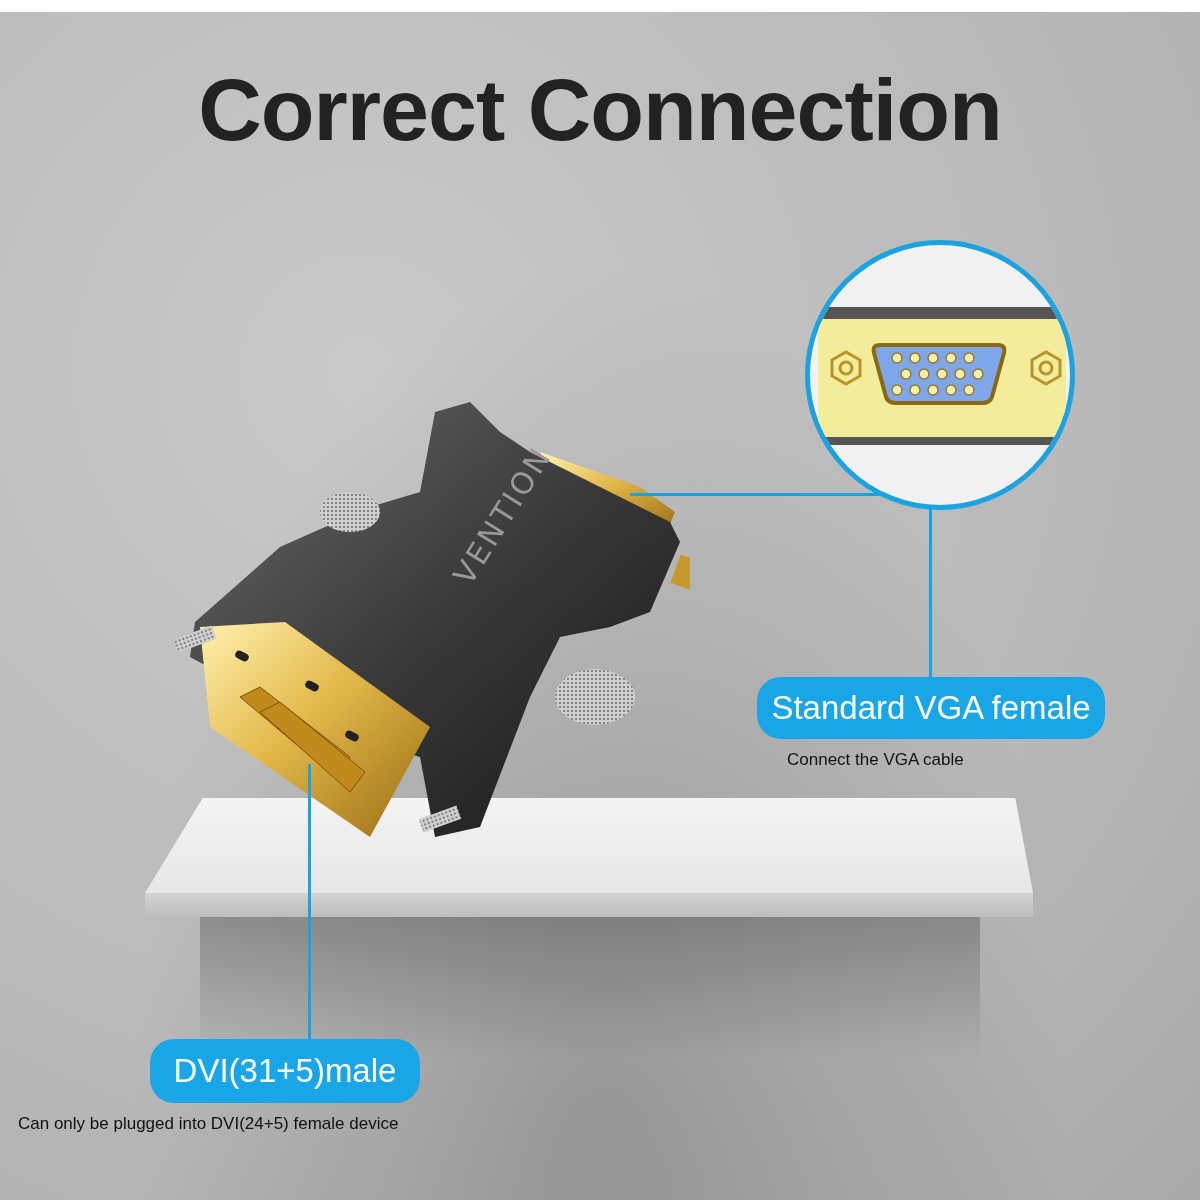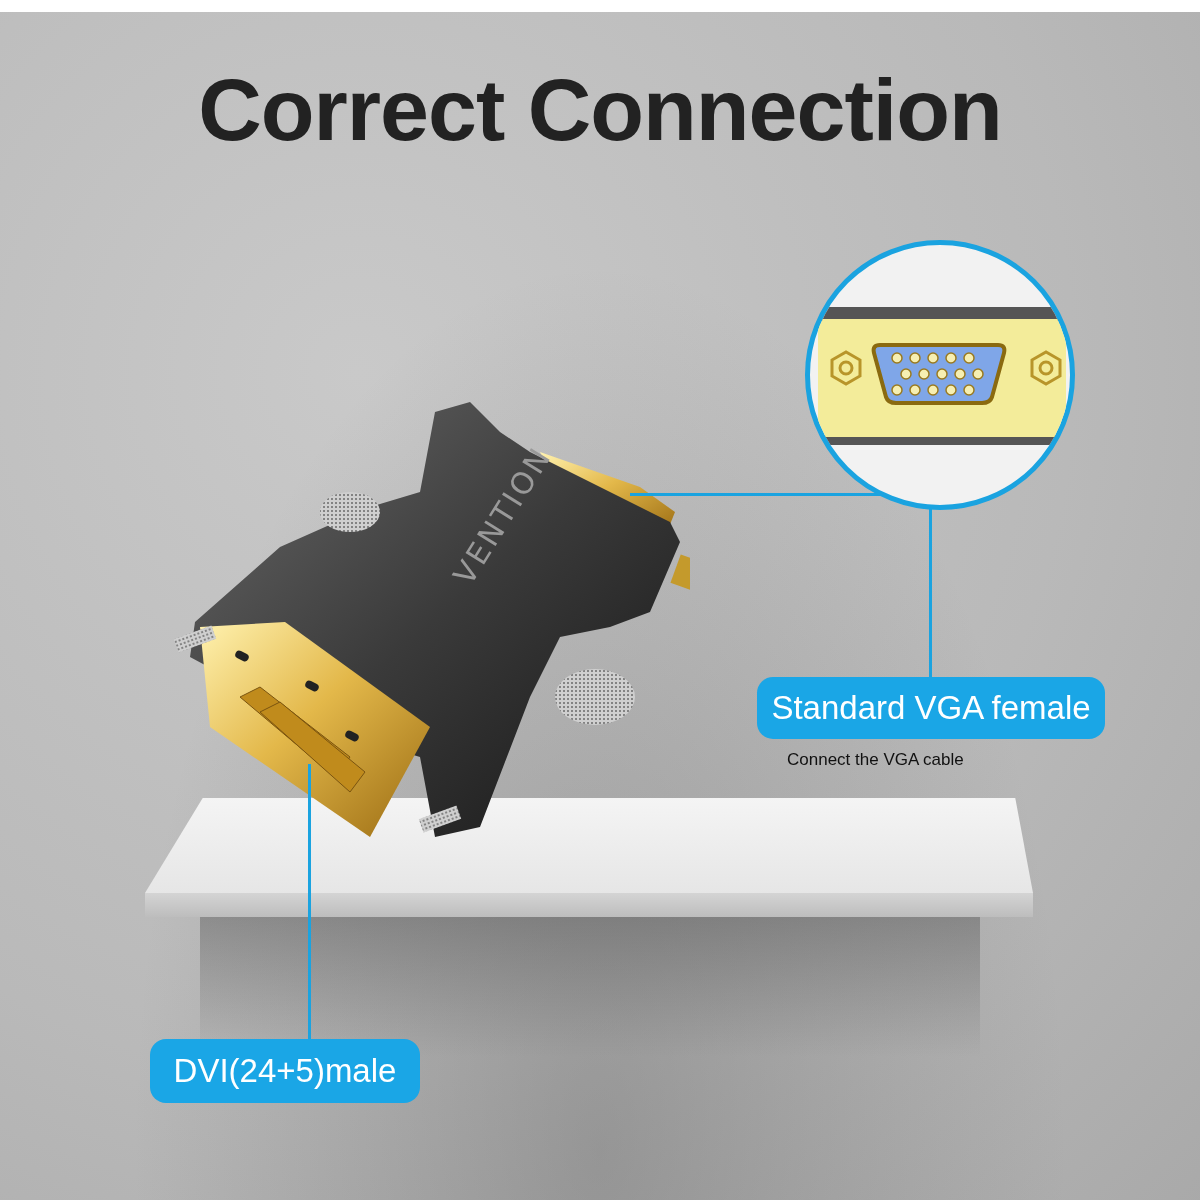--- a/index.html
+++ b/index.html
@@ -20,21 +20,21 @@
     background:linear-gradient(180deg,#d4d4d4,#bdbdbd);}
   .shelf-shadow{position:absolute;left:200px;top:905px;width:780px;height:140px;
     background:linear-gradient(180deg,rgba(60,60,60,0.35),rgba(60,60,60,0));}
   
   .product{position:absolute;left:170px;top:385px;width:520px;height:460px;}
   
   .line{position:absolute;background:#1aa3e0;}
   
   .zoom-circle{position:absolute;left:805px;top:228px;width:270px;height:270px;border-radius:50%;
     border:5px solid #1aa3e0;background:#f2f2f2;overflow:hidden;box-sizing:border-box;}
-  .badge{position:absolute;background:#1aa6e6;color:#fff;border-radius:16px;text-align:center;}
+  .badge{position:absolute;background:#1aa6e6;color:#fff;border-radius:24px;text-align:center;}
   .badge-vga{left:757px;top:665px;width:348px;height:62px;line-height:62px;font-size:33px;}
   .badge-dvi{left:150px;top:1027px;width:270px;height:64px;line-height:64px;font-size:33px;}
   .caption{position:absolute;color:#111;font-size:17px;}
   .cap-vga{left:787px;top:738px;}
   .cap-dvi{left:18px;top:1102px;}
 </style>
 </head>
 <body>
 
 <div class="stage">
@@ -120,15 +120,16 @@
           <circle cx="141" cy="145" r="5"></circle>
           <circle cx="159" cy="145" r="5"></circle>
       </g>
     </svg>
   </div>
 
   <div class="badge badge-vga">Standard VGA female</div>
   <div class="caption cap-vga">Connect the VGA cable</div>
 
   <div class="line" style="left:308px;top:752px;width:3px;height:277px;"></div>
-  <div class="badge badge-dvi">DVI(24+5)male</div>
+  <div class="badge badge-dvi">DVI(31+5)male</div>
+  <div class="caption cap-dvi">Can only be plugged into DVI(24+5) female device</div>
 
 </div>
 
 </body></html>

